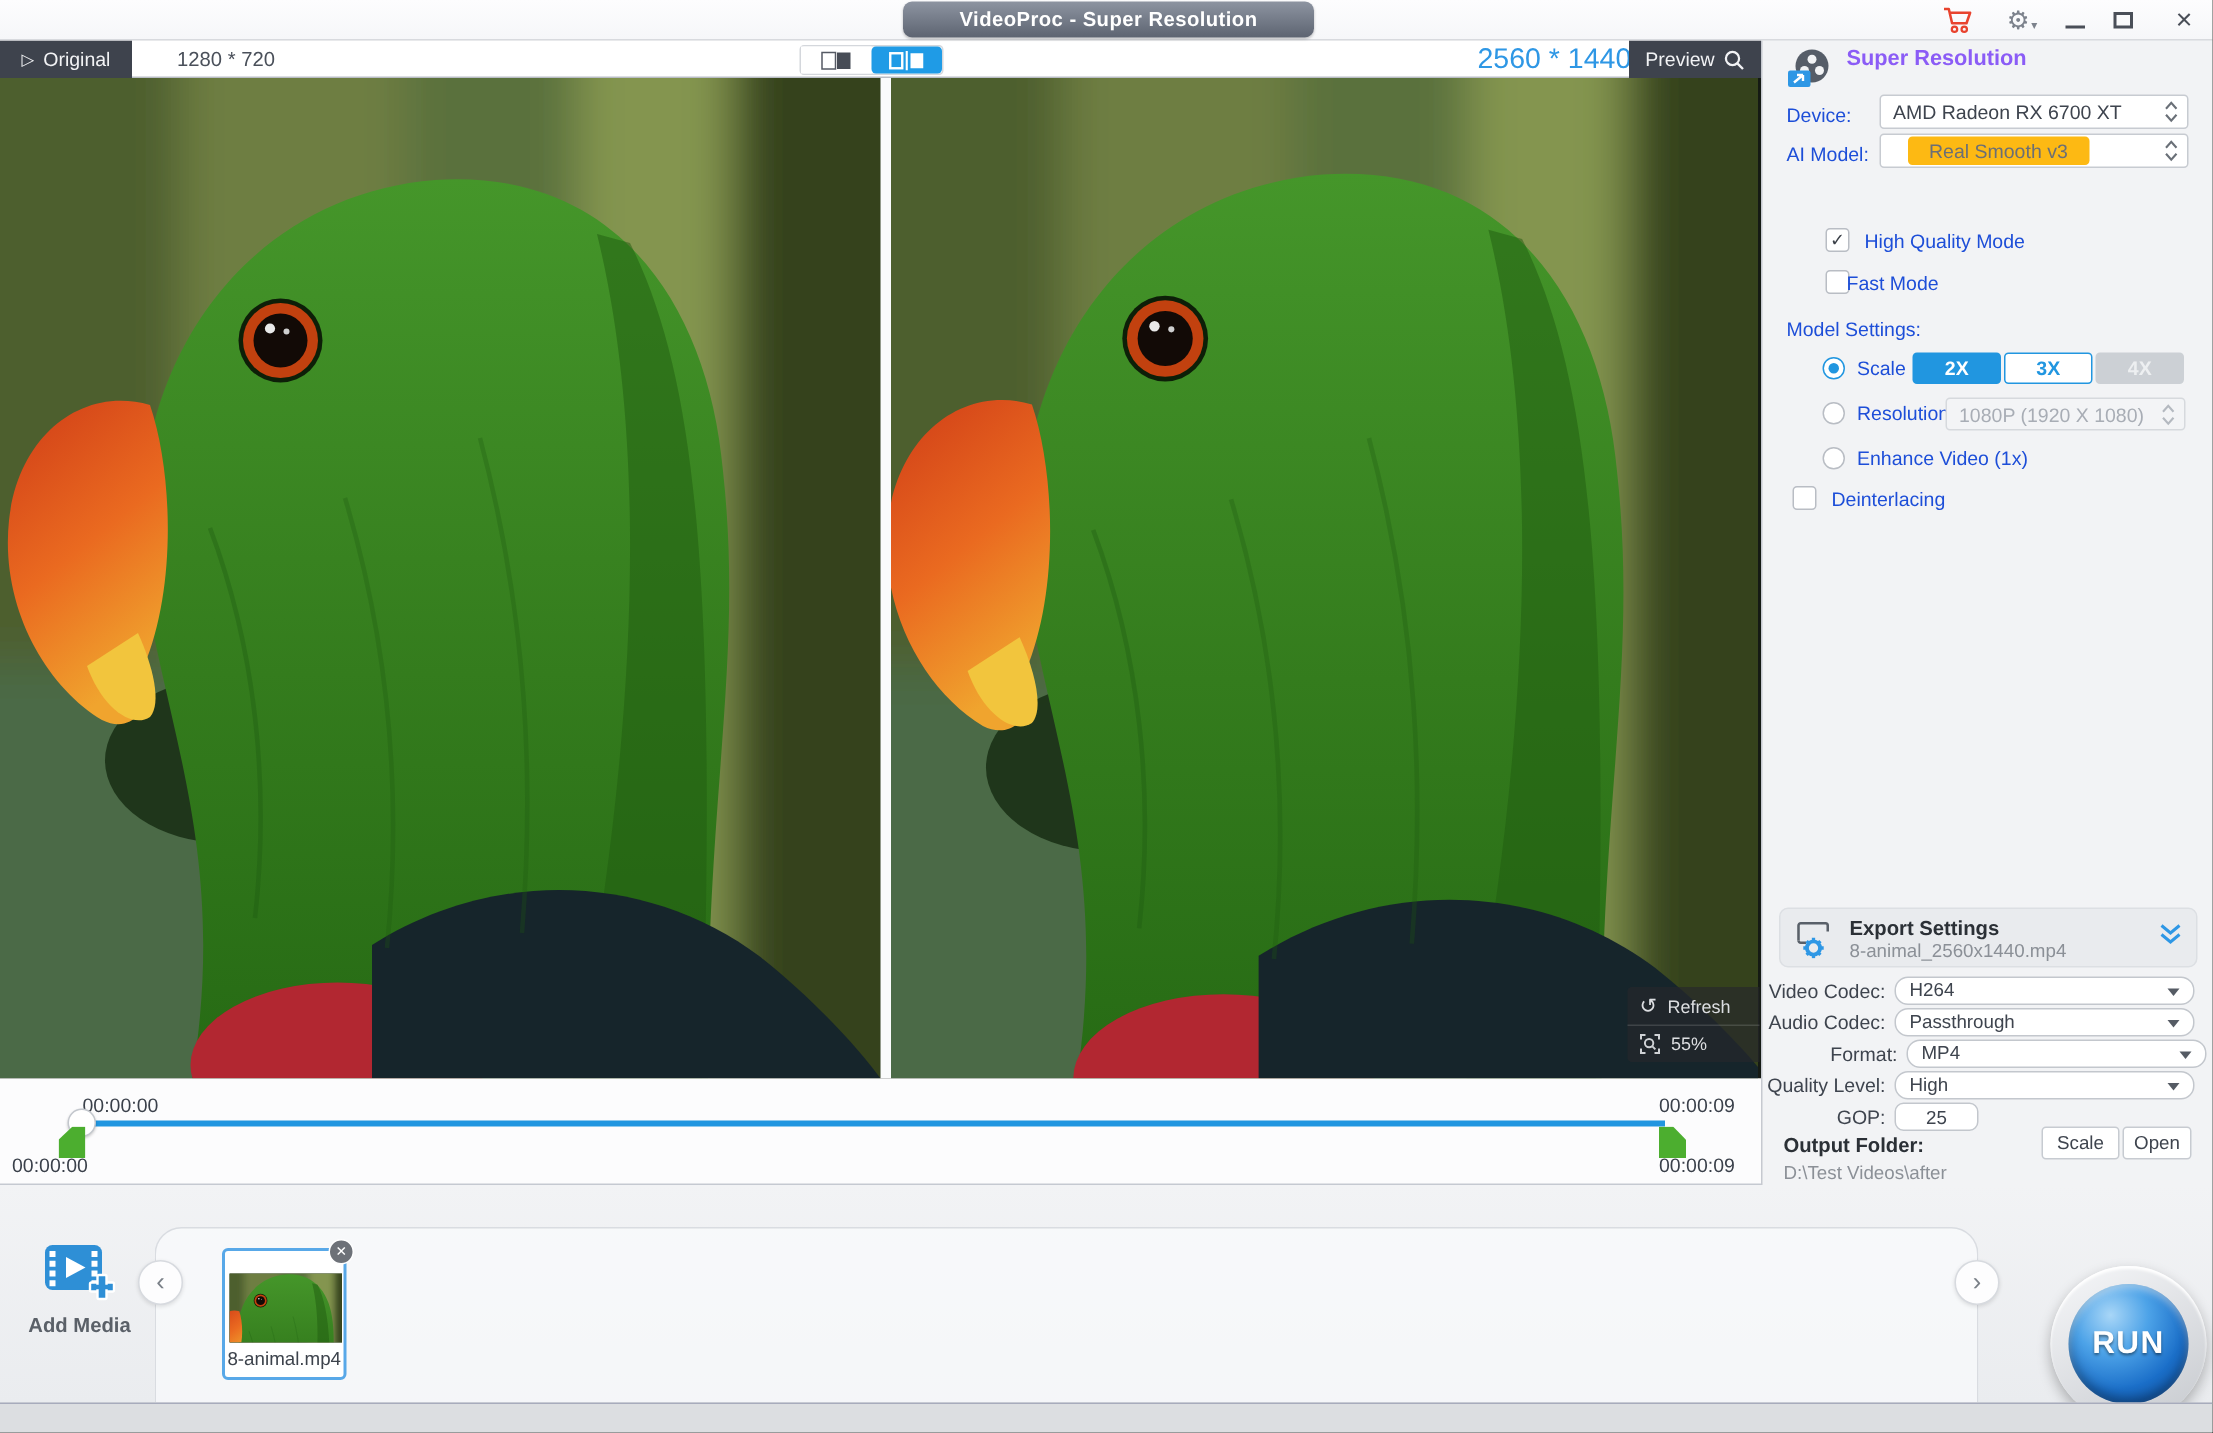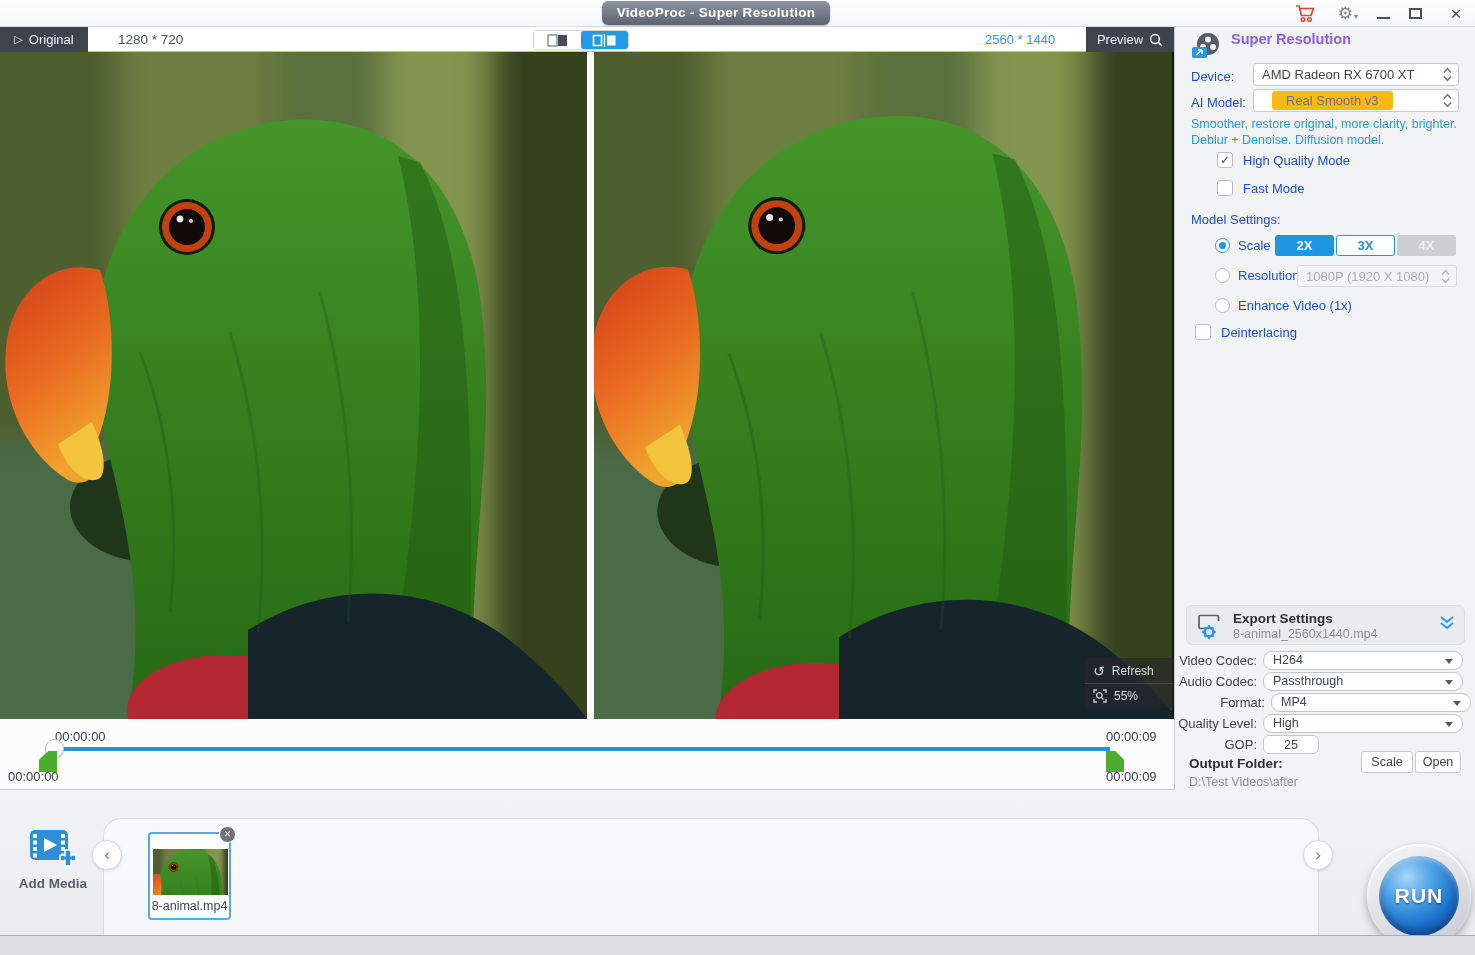--- a/index.html
+++ b/index.html
@@ -2,41 +2,41 @@
 <html><head>
 <meta charset="utf-8">
 <style>
   * { margin:0; padding:0; box-sizing:border-box; }
   html,body { width:1475px; height:955px; overflow:hidden; }
   body { font-family:"Liberation Sans","DejaVu Sans",sans-serif; background:#f0f1f3; position:relative; color:#3e444e; }
   .abs { position:absolute; }
 
   
   #titlebar { left:0; top:0; width:1475px; height:27px; background:linear-gradient(#fdfdfe,#f6f7f9); border-bottom:1px solid #d8dade; z-index:30; }
-  #title-tab { left:602px; top:1px; width:228px; height:24px; border-radius:6px;
+  #title-tab { left:602px; top:1px; width:274px; height:24px; border-radius:6px;
     background:linear-gradient(#8d94a1,#5d6471); color:#fff; font-weight:bold; font-size:13.5px;
     text-align:center; line-height:24px; letter-spacing:.3px; box-shadow:0 1px 2px rgba(0,0,0,.25); }
   .winbtn { top:0; height:27px; display:flex; align-items:center; justify-content:center; cursor:default; }
   #cart-icon { left:1290px; width:30px; }
   #gear-btn { left:1332px; width:32px; color:#7c828c; font-size:17px; }
   #gear-caret { font-size:8px; color:#7c828c; margin-left:1px; margin-top:6px; }
   #min-btn { left:1370px; width:26px; }
   #min-glyph { width:13px; height:2px; background:#4a4f58; margin-top:8px; }
   #max-btn { left:1402px; width:26px; }
   #max-glyph { width:13px; height:11px; border:2px solid #4a4f58; }
   #close-btn { left:1442px; width:28px; font-size:19px; color:#4a4f58; }
 
   
   #preview-bar { left:0; top:27px; width:1174px; height:25px; background:#fff; border-bottom:1px solid #b9bdc5; z-index:20; }
   .dark-tab { top:0; height:25px; background:#3e434d; color:#f2f3f5; font-size:13px; display:flex; align-items:center; justify-content:center; gap:6px; }
   #tab-original { left:0; width:88px; }
   #tab-preview { left:1086px; width:88px; }
   .play-glyph { font-size:11px; }
   #src-res { left:118px; top:0; height:25px; line-height:25px; font-size:13.5px; color:#4a505a; }
-  #tgt-res { left:985px; top:0; height:25px; line-height:25px; font-size:13px; color:#2e97e5; }
+  #tgt-res { left:985px; top:0; height:25px; line-height:25px; font-size:19px; color:#2e97e5; }
   #view-toggle { left:533px; top:3px; height:20px; display:flex; background:#fff; border:1px solid #d4d7dc; border-radius:3px; }
   .toggle-btn { width:47px; height:18px; display:flex; align-items:center; justify-content:center; }
   #toggle-single { background:#fff; }
   #toggle-split { background:#1f9be6; border-radius:3px; }
 
   
   #preview-area { left:0; top:52px; width:1174px; height:667px; background:#151a14; overflow:hidden; }
   #pane-left { left:0; top:0; }
   #pane-divider { left:587px; top:0; width:7px; height:667px; background:#fafbfc; cursor:ew-resize; }
   #pane-right { left:594px; top:0; }
@@ -71,21 +71,21 @@
   #ai-select { left:78px; top:62px; width:206px; height:23px; padding-left:18px; }
   #ai-pill { background:#fdb913; border-radius:3px; height:19px; line-height:19px; padding:0 14px; color:#6b6f76; }
   #model-desc { left:16px; top:90px; width:272px; color:#2e97e5; font-size:12.5px; line-height:1.25; }
   .checkbox { width:16px; height:16px; background:#fff; border:1px solid #b9bdc4; border-radius:3px; text-align:center; line-height:15px; font-size:12px; color:#3a3f47; }
   .radio { width:15px; height:15px; border:1px solid #b9bdc4; border-radius:50%; background:#fff; }
   .radio.on { border-color:#2196e0; display:flex; align-items:center; justify-content:center; }
   .radio.on::after { content:""; width:7px; height:7px; border-radius:50%; background:#2196e0; }
   #hq-check { left:42px; top:125px; }
   #hq-label { left:68px; top:126px; }
   #fast-check { left:42px; top:153px; }
-  #fast-label { left:68px; top:154px; }
+  #fast-label { left:56px; top:154px; }
   #model-settings-label { left:16px; top:185px; }
   #scale-radio { left:40px; top:211px; }
   #scale-label { left:63px; top:211px; }
   .scale-btn { top:208px; width:59px; height:21px; border-radius:3px; text-align:center; line-height:21px; font-size:13px; }
   #scale-2x { left:100px; background:#2196e0; color:#fff; font-weight:bold; }
   #scale-3x { left:161px; background:#fff; border:1px solid #2196e0; color:#2196e0; font-weight:bold; line-height:19px; }
   #scale-4x { left:222px; background:#ccd0d5; color:#edeff1; font-weight:bold; }
   #res-radio { left:40px; top:241px; }
   #res-label { left:63px; top:241px; }
   #res-select { left:122px; top:238px; width:160px; height:22px; padding-left:8px; background:#f3f4f6; border-color:#d6d9dd; color:#a8adb5; }
@@ -302,21 +302,20 @@
 
   <span id="ai-label" class="abs p-label">AI Model:</span>
   <div id="ai-select" class="abs selectbox">
     <span id="ai-pill">Real Smooth v3</span>
     <svg class="stepper" width="9" height="15" viewBox="0 0 9 15">
       <path d="M1,5.5 L4.5,1.5 L8,5.5" fill="none" stroke="#6a7078" stroke-width="1.4"></path>
       <path d="M1,9.5 L4.5,13.5 L8,9.5" fill="none" stroke="#6a7078" stroke-width="1.4"></path>
     </svg>
   </div>
 
-  <div id="model-desc" class="abs">Smoother, restore original, more clarity, brighter. Deblur + Denoise. Diffusion model.</div>
 
   <div id="hq-check" class="abs checkbox">
     <span>✓</span>
   </div>
   <span id="hq-label" class="abs p-label">High Quality Mode</span>
   <div id="fast-check" class="abs checkbox"></div>
   <span id="fast-label" class="abs p-label">Fast Mode</span>
 
   <span id="model-settings-label" class="abs p-label">Model Settings:</span>
 

